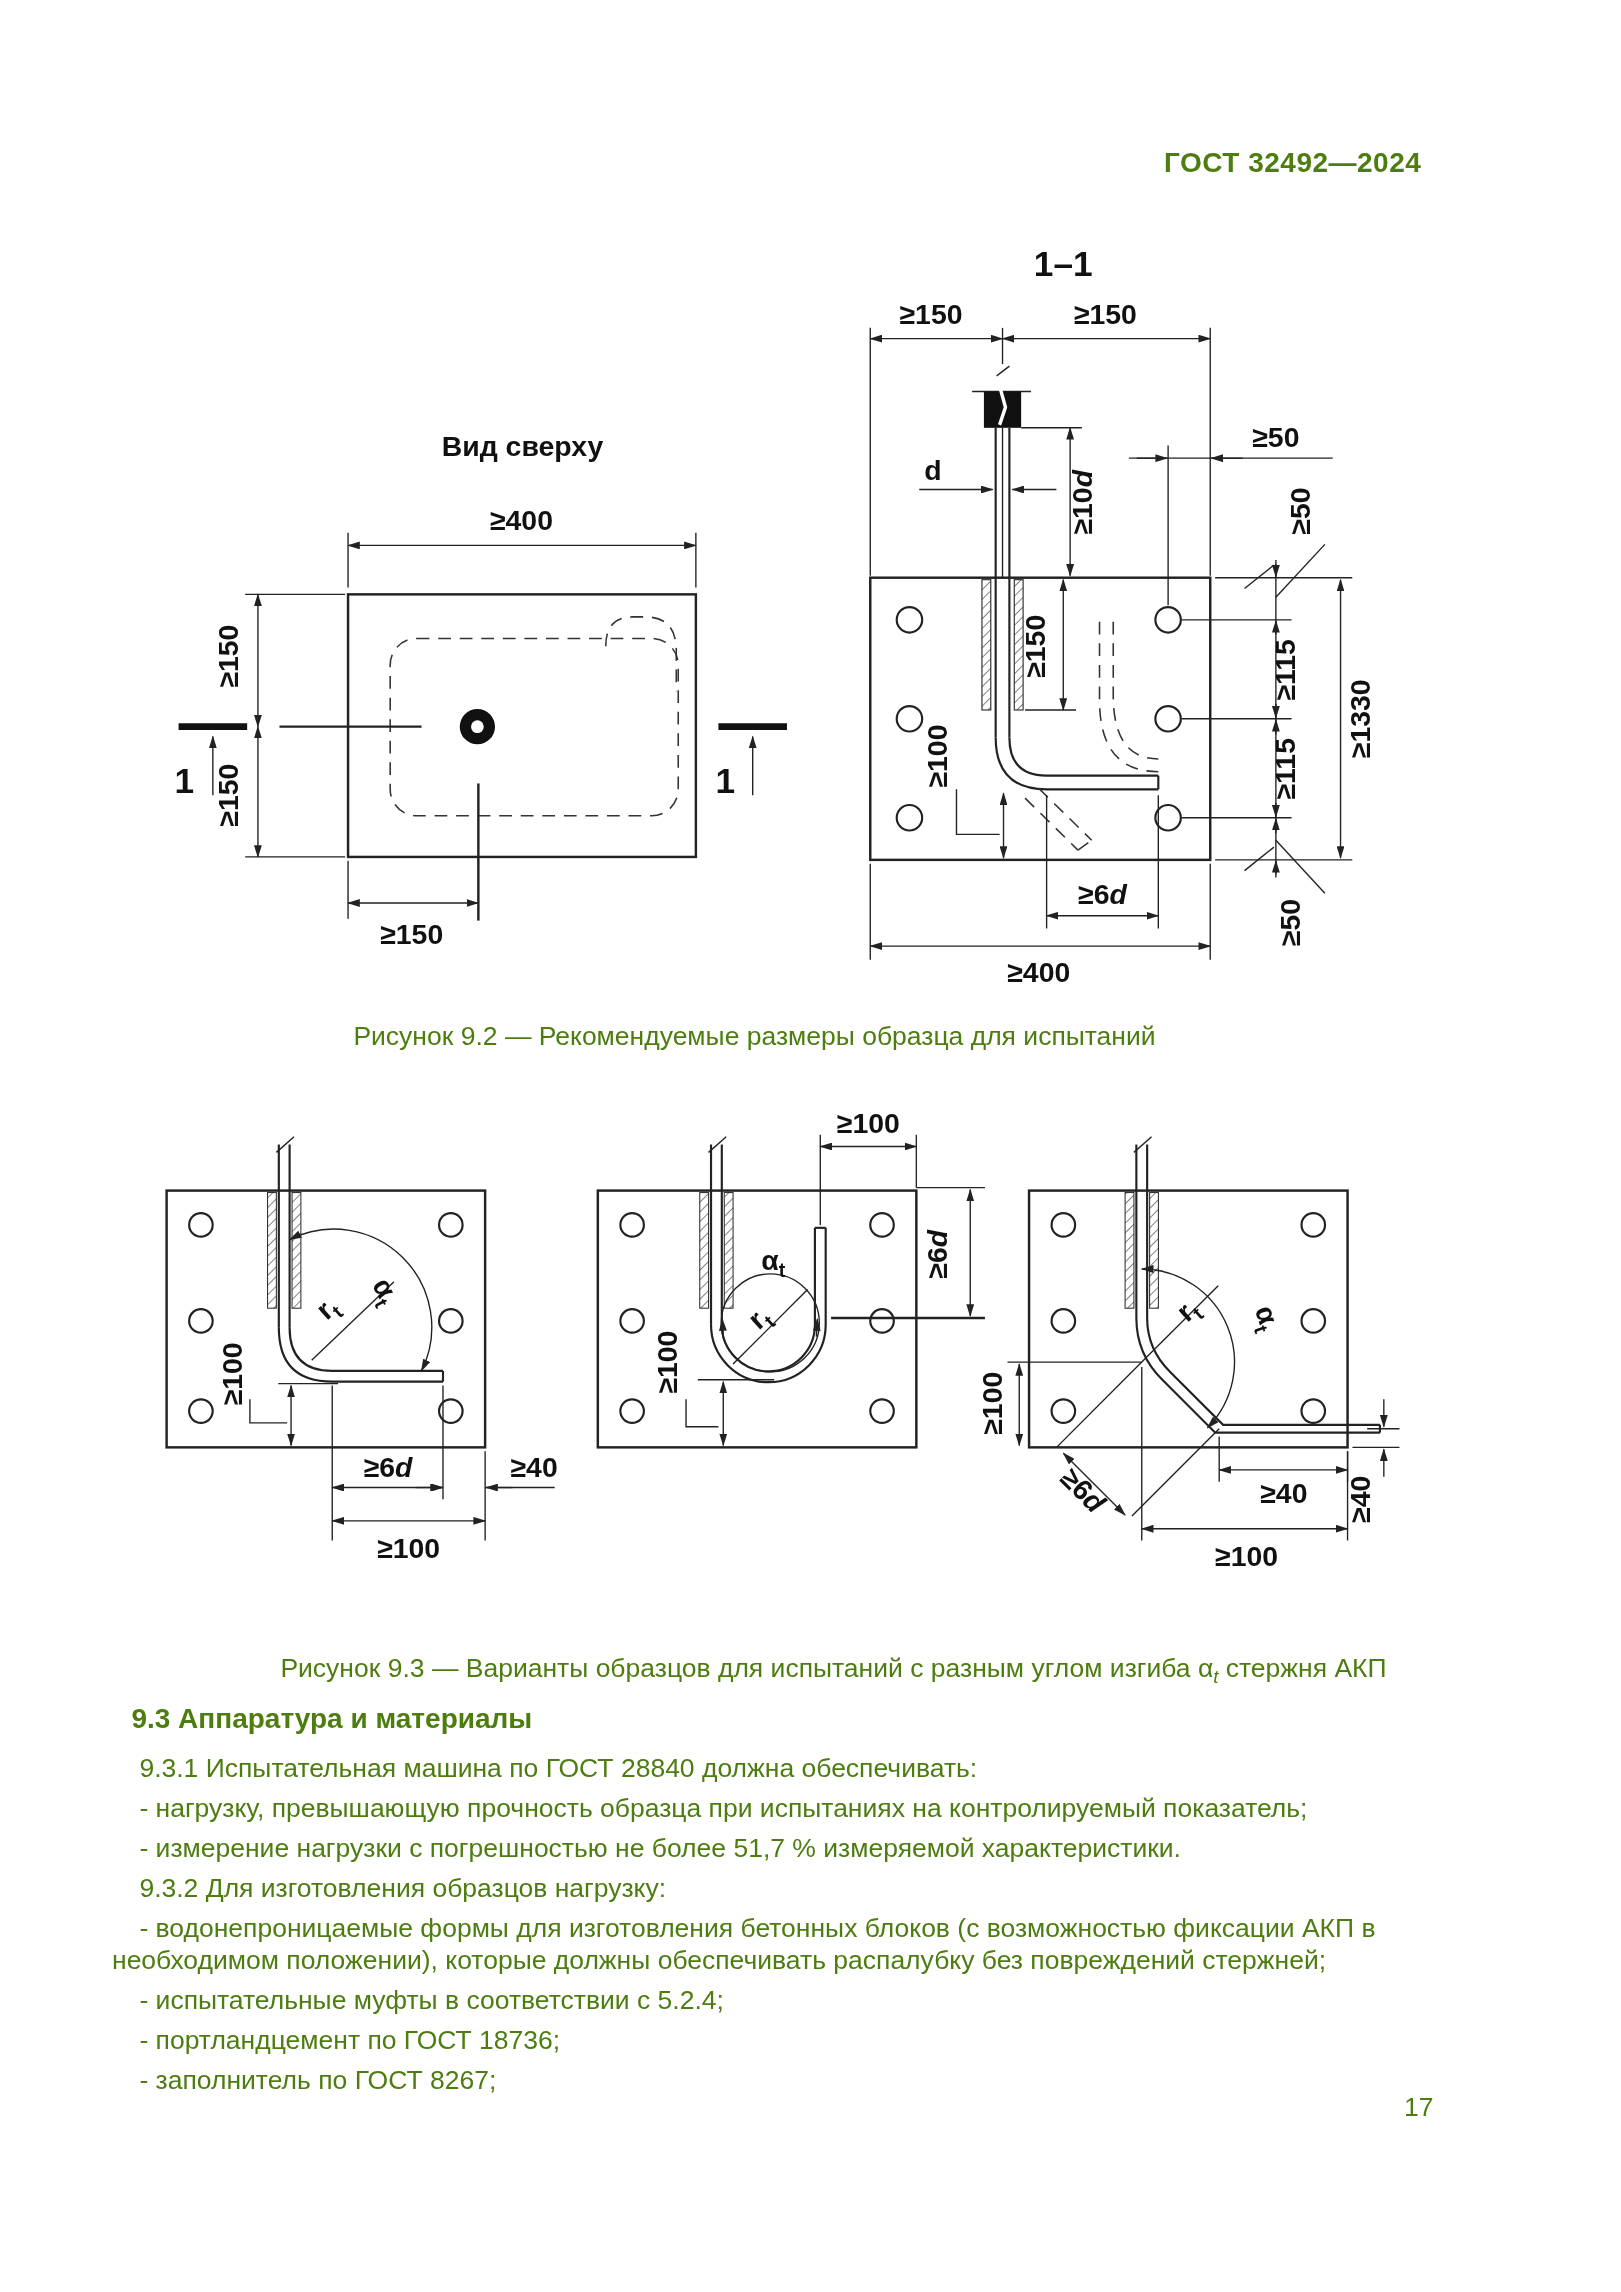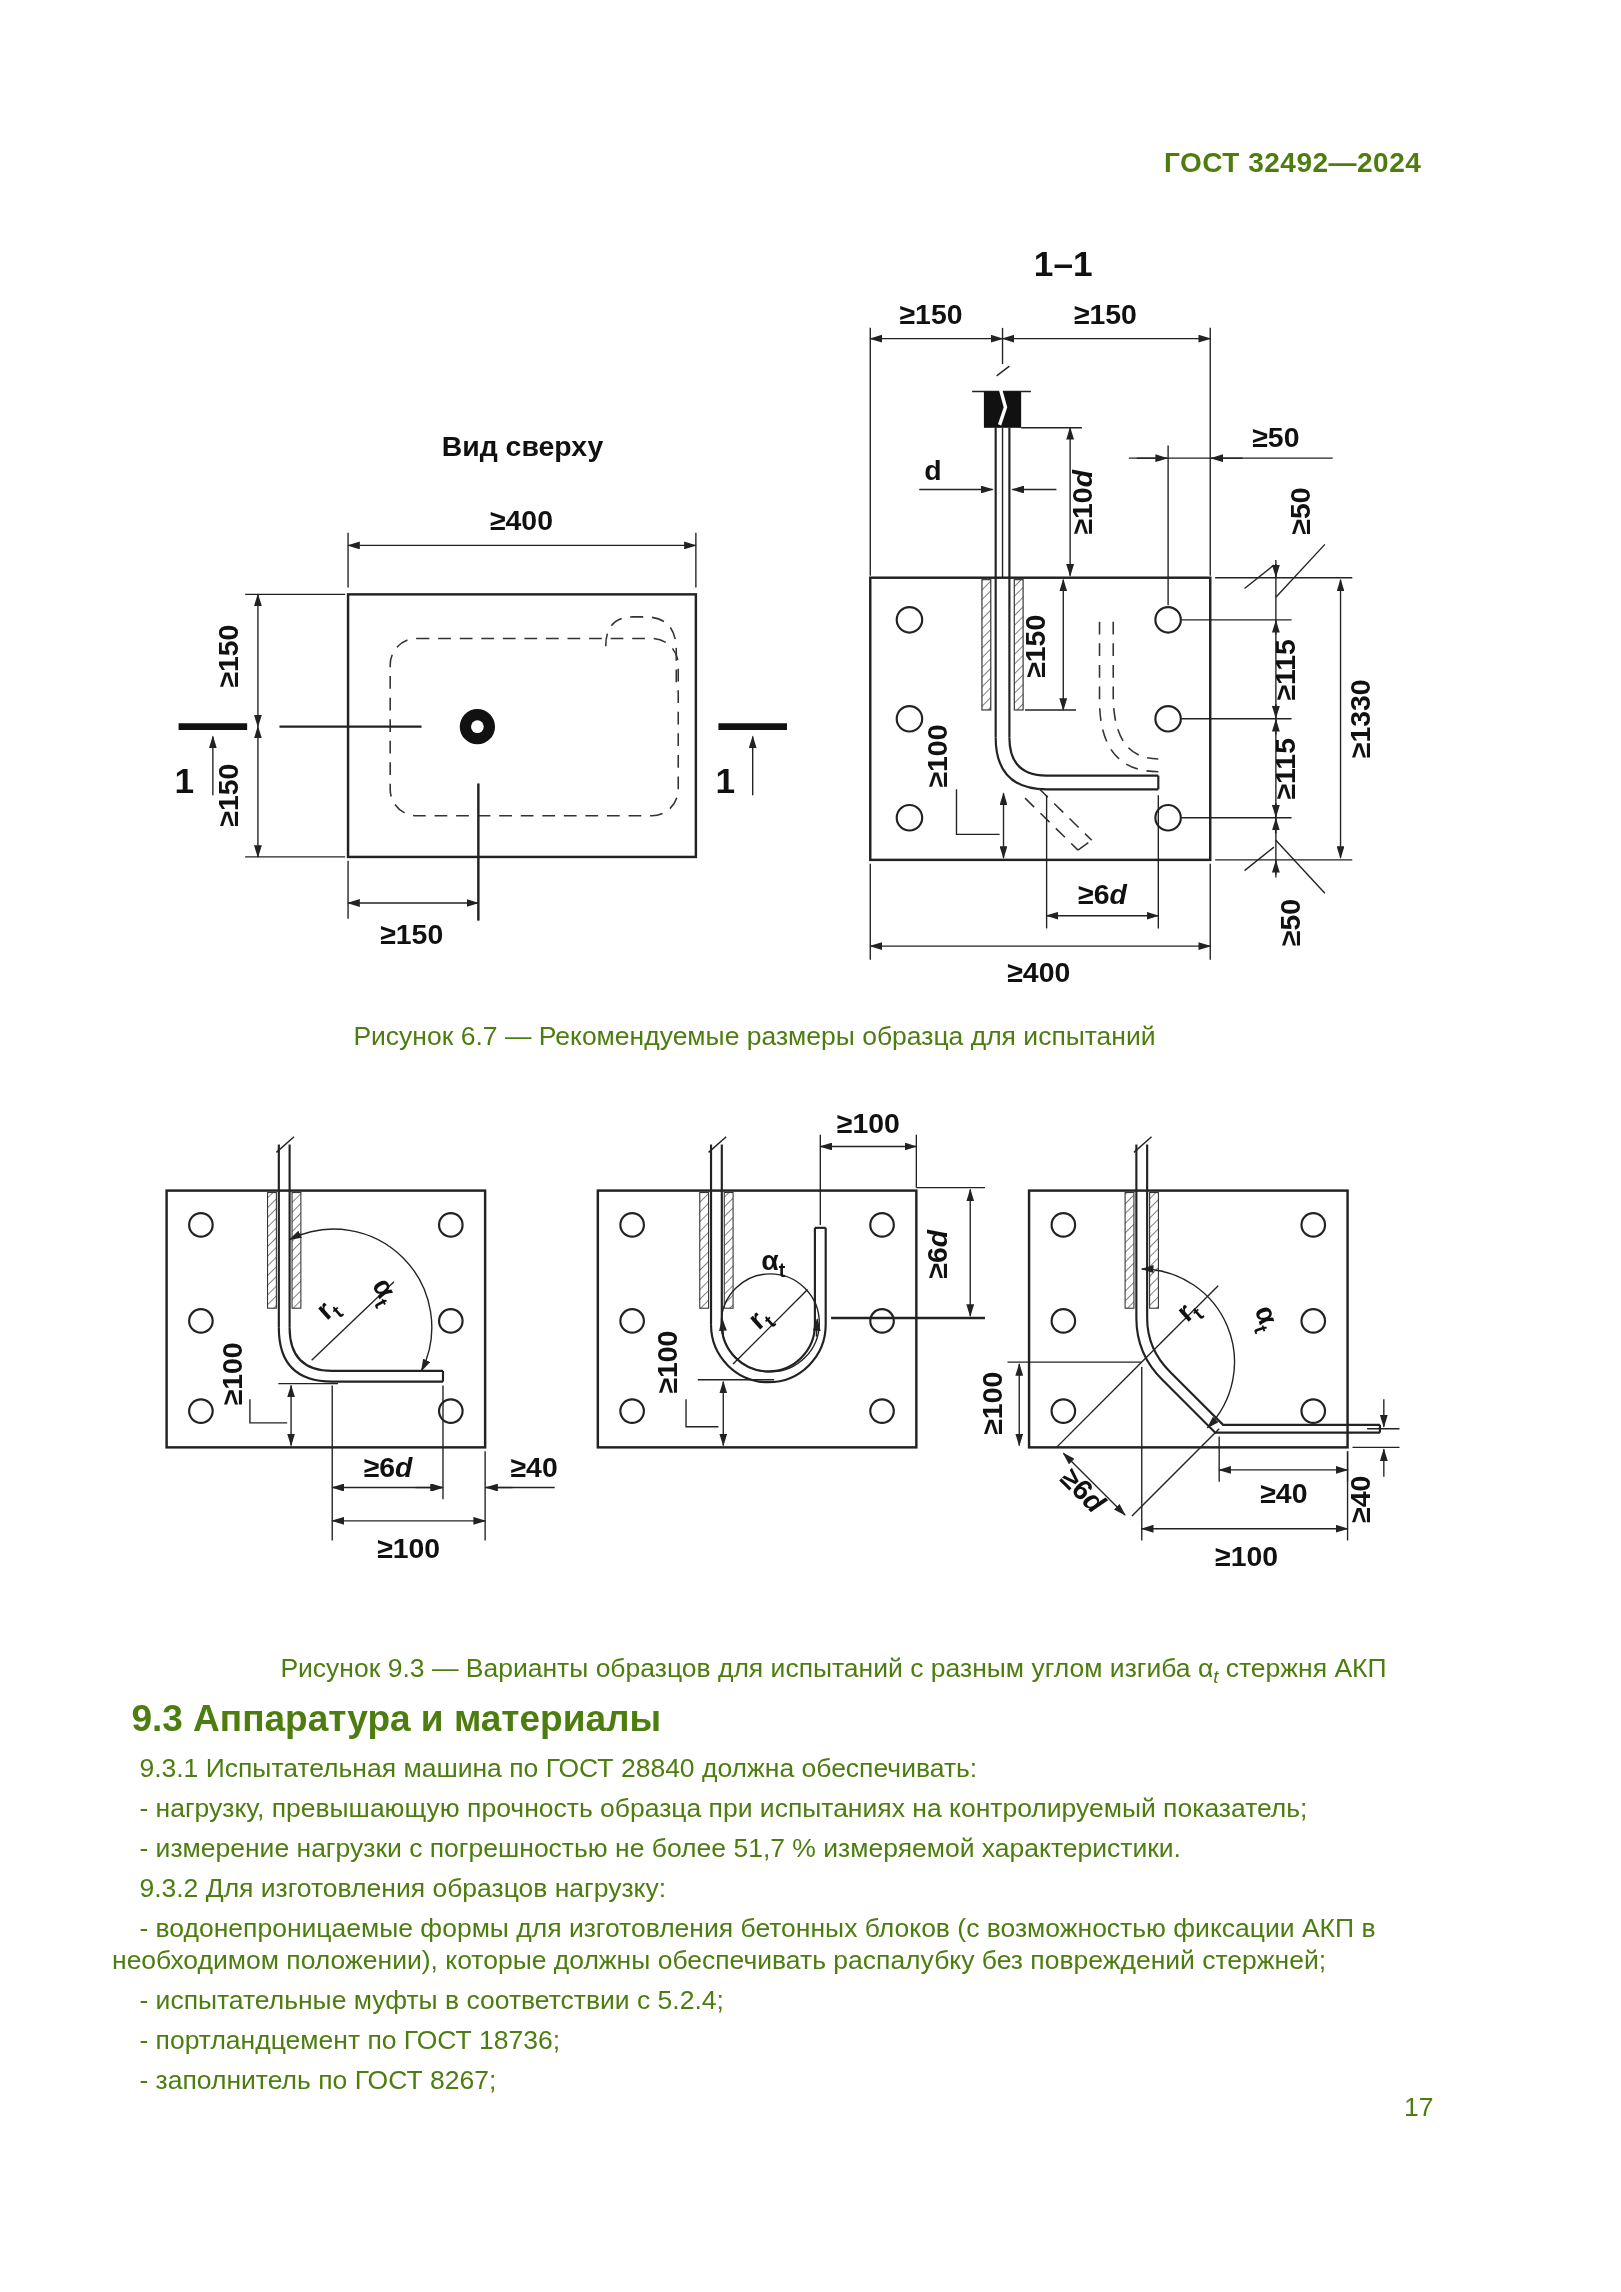--- a/index.html
+++ b/index.html
@@ -9,21 +9,21 @@
   svg{position:absolute;left:0;}
   #fig92{top:225px;}
   #fig93{top:1068px;}
   .cap{position:absolute;left:0;width:1509px;text-align:center;font-size:26.5px;}
   #cap92{top:1021px;}
   #cap93{top:1653px;width:1621px;padding-left:23px;}
   .sub-it{font-style:italic;}
   sub{font-size:18.6px;}
   #bodytext{position:absolute;left:104px;top:1703px;width:1386px;font-size:26.5px;line-height:32px;}
   #bodytext p{margin:8px;text-indent:27.4px;}
-  #bodytext h3{margin:0 0 16.7px 0;font-size:37px;line-height:32px;text-indent:27.4px;font-weight:bold;}
+  #bodytext h3{margin:0 0 16.7px 0;font-size:28px;line-height:32px;text-indent:27.4px;font-weight:bold;}
   .pagenum{position:absolute;left:1404px;top:2056px;font-size:26.5px;margin-top:36px;}
   
   .ln{stroke:#222;stroke-width:1.4;fill:none;}
   .thk{stroke:#222;stroke-width:2.5;fill:none;}
   .rod{stroke:#222;stroke-width:2.2;fill:none;}
   .dsh{stroke:#333;stroke-width:1.6;fill:none;stroke-dasharray:13 9;}
   .dimtxt{font:bold 29px "Liberation Sans",sans-serif;fill:#111;}
   .bigtxt{font:bold 36px "Liberation Sans",sans-serif;fill:#111;}
   .ttl{font:bold 29px "Liberation Sans",sans-serif;fill:#111;}
 </style>
@@ -207,21 +207,21 @@
         <text class="dimtxt" x="1337" y="522" text-anchor="middle" transform="rotate(-90 1337 522)">≥50</text>
         <text class="dimtxt" x="1322" y="684" text-anchor="middle" transform="rotate(-90 1322 684)">≥115</text>
         <text class="dimtxt" x="1322" y="785" text-anchor="middle" transform="rotate(-90 1322 785)">≥115</text>
         <text class="dimtxt" x="1327" y="942" text-anchor="middle" transform="rotate(-90 1327 942)">≥50</text>
         <line class="ln" x1="1368" y1="592" x2="1368" y2="876" marker-start="url(#arr)" marker-end="url(#arr)"></line>
         <text class="dimtxt" x="1398" y="734" text-anchor="middle" transform="rotate(-90 1398 734)">≥1330</text>
       </g>
     </g>
   </svg>
 
-  <div class="cap" id="cap92">Рисунок 6.7 — Рекомендуемые размеры образца для испытаний</div>
+  <div class="cap" id="cap92">Рисунок 9.2 — Рекомендуемые размеры образца для испытаний</div>
 
   <svg id="fig93" width="1621" height="549" viewBox="0 1090 1654 560">
 
     <g>
       <rect class="thk" x="170" y="1215" width="325" height="262" fill="#fff"></rect>
       <g>
         <circle class="rod" cx="205" cy="1250" r="12"></circle>
           <circle class="rod" cx="205" cy="1348" r="12"></circle>
         <circle class="rod" cx="205" cy="1440" r="12"></circle>
           <circle class="rod" cx="460" cy="1250" r="12"></circle>

